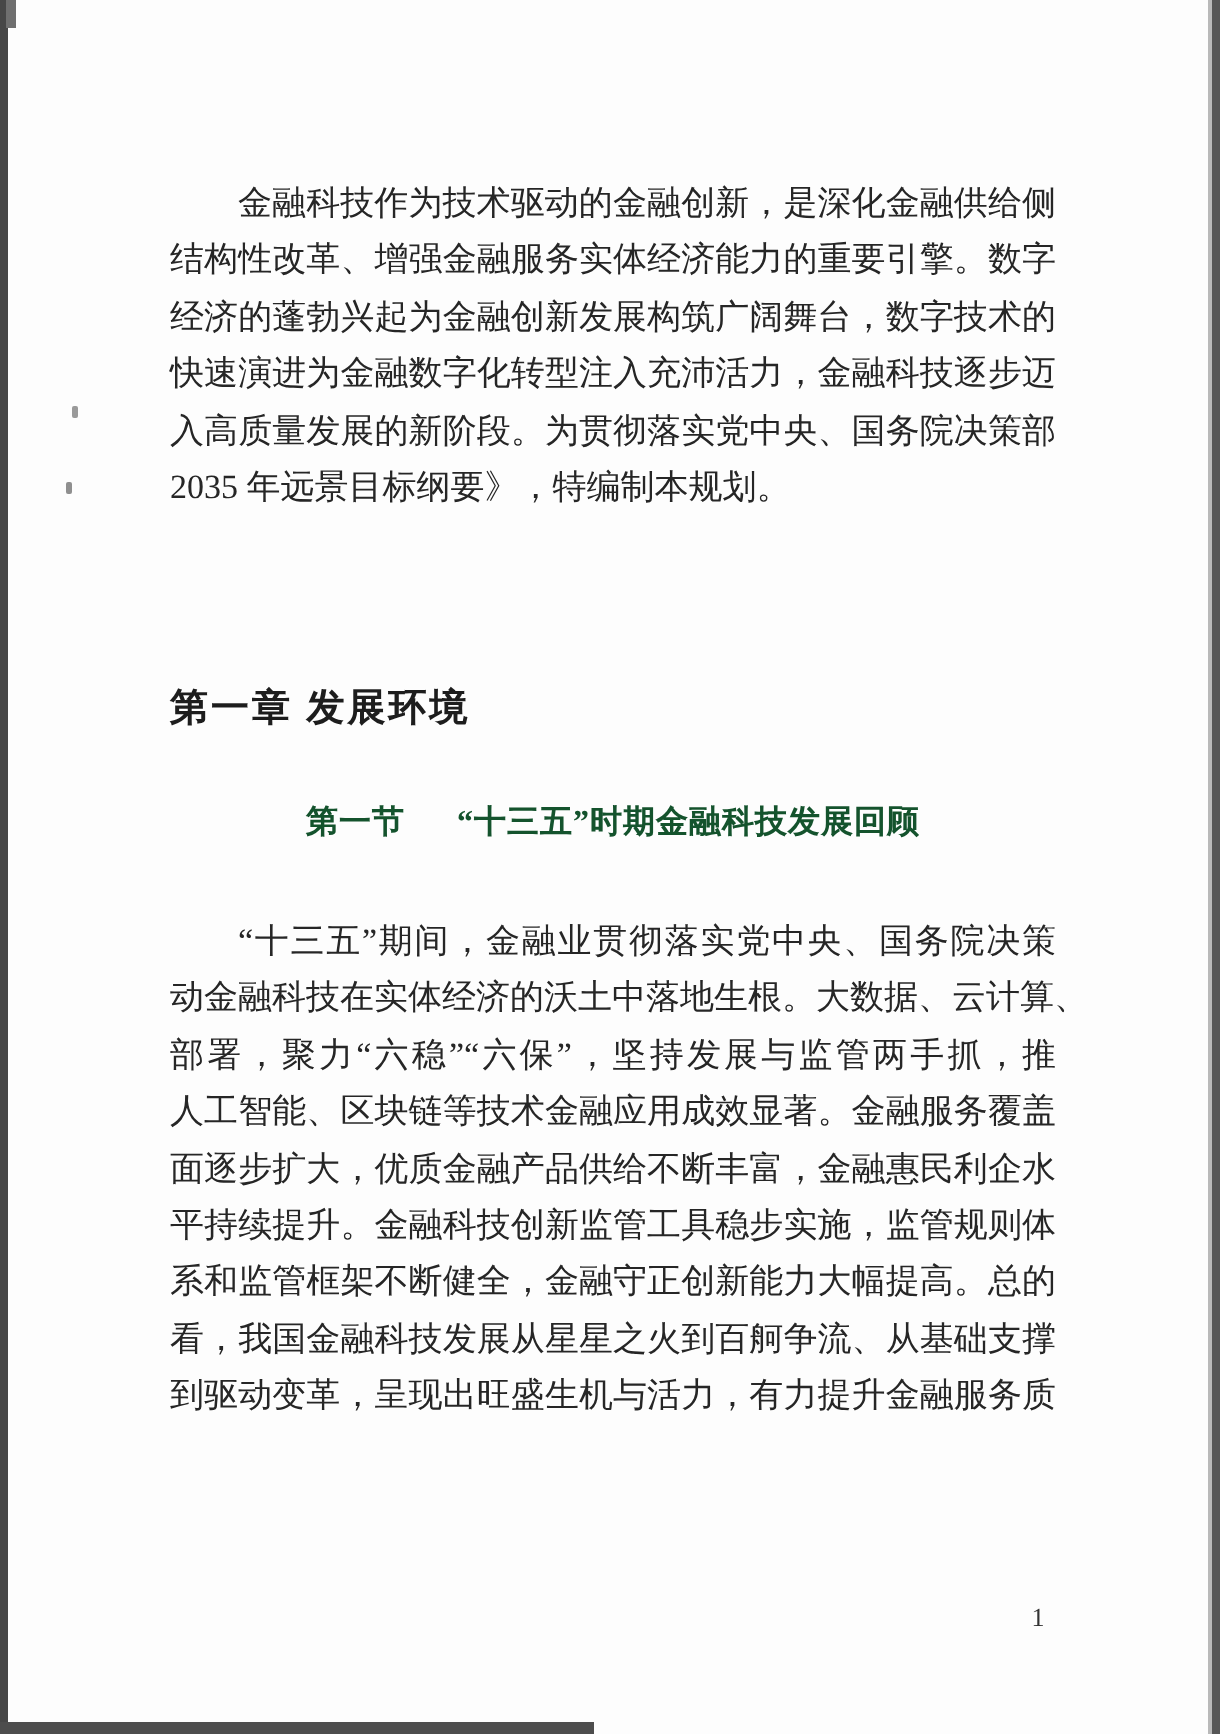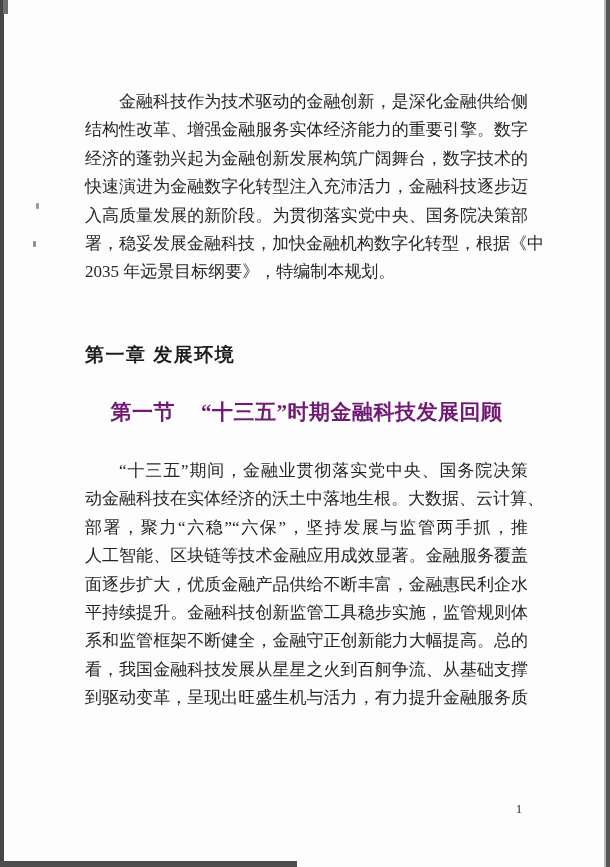--- a/index.html
+++ b/index.html
@@ -47,22 +47,22 @@
     margin: 0;
     font-family: "Liberation Sans", "DejaVu Sans", sans-serif;
     font-size: 19px; font-weight: bold; letter-spacing: 1.5px;
     color: #1d1d1d;
     line-height: 24px;
   }
   .section-heading {
     position: absolute; left: 0; top: 401px; width: 443px;
     margin: 0;
     font-family: "Liberation Serif", "DejaVu Serif", serif;
-    font-size: 21px; font-weight: 600; letter-spacing: 0.5px;
-    text-align: center; color: #701a75;
+    font-size: 16px; font-weight: 600; letter-spacing: 0.5px;
+    text-align: center; color: #14532d;
     line-height: 22px;
   }
   .section-heading .sec-label { margin-right: 26px; }
 
   .page-number {
     position: absolute; left: 512px; top: 801px;
     font-family: "Liberation Serif", "DejaVu Serif", serif;
     font-size: 13px; line-height: 16px; color: #333;
     width: 14px; text-align: center;
   }
@@ -81,21 +81,20 @@
   <div class="speck-2"></div>
 
   <div class="body-col">
 
     <div class="para para-1">
       <div class="line indent">金融科技作为技术驱动的金融创新，是深化金融供给侧</div>
       <div class="line">结构性改革、增强金融服务实体经济能力的重要引擎。数字</div>
       <div class="line">经济的蓬勃兴起为金融创新发展构筑广阔舞台，数字技术的</div>
       <div class="line">快速演进为金融数字化转型注入充沛活力，金融科技逐步迈</div>
       <div class="line">入高质量发展的新阶段。为贯彻落实党中央、国务院决策部</div>
-      <div class="line">署，稳妥发展金融科技，加快金融机构数字化转型，根据《中</div>
       <div class="line flush-last">2035 年远景目标纲要》，特编制本规划。</div>
     </div>
 
     <h1 class="chapter-heading">第一章 发展环境</h1>
 
     <h2 class="section-heading">
       <span class="sec-label">第一节</span><span class="sec-title">“十三五”时期金融科技发展回顾</span>
     </h2>
 
     <div class="para para-2">

